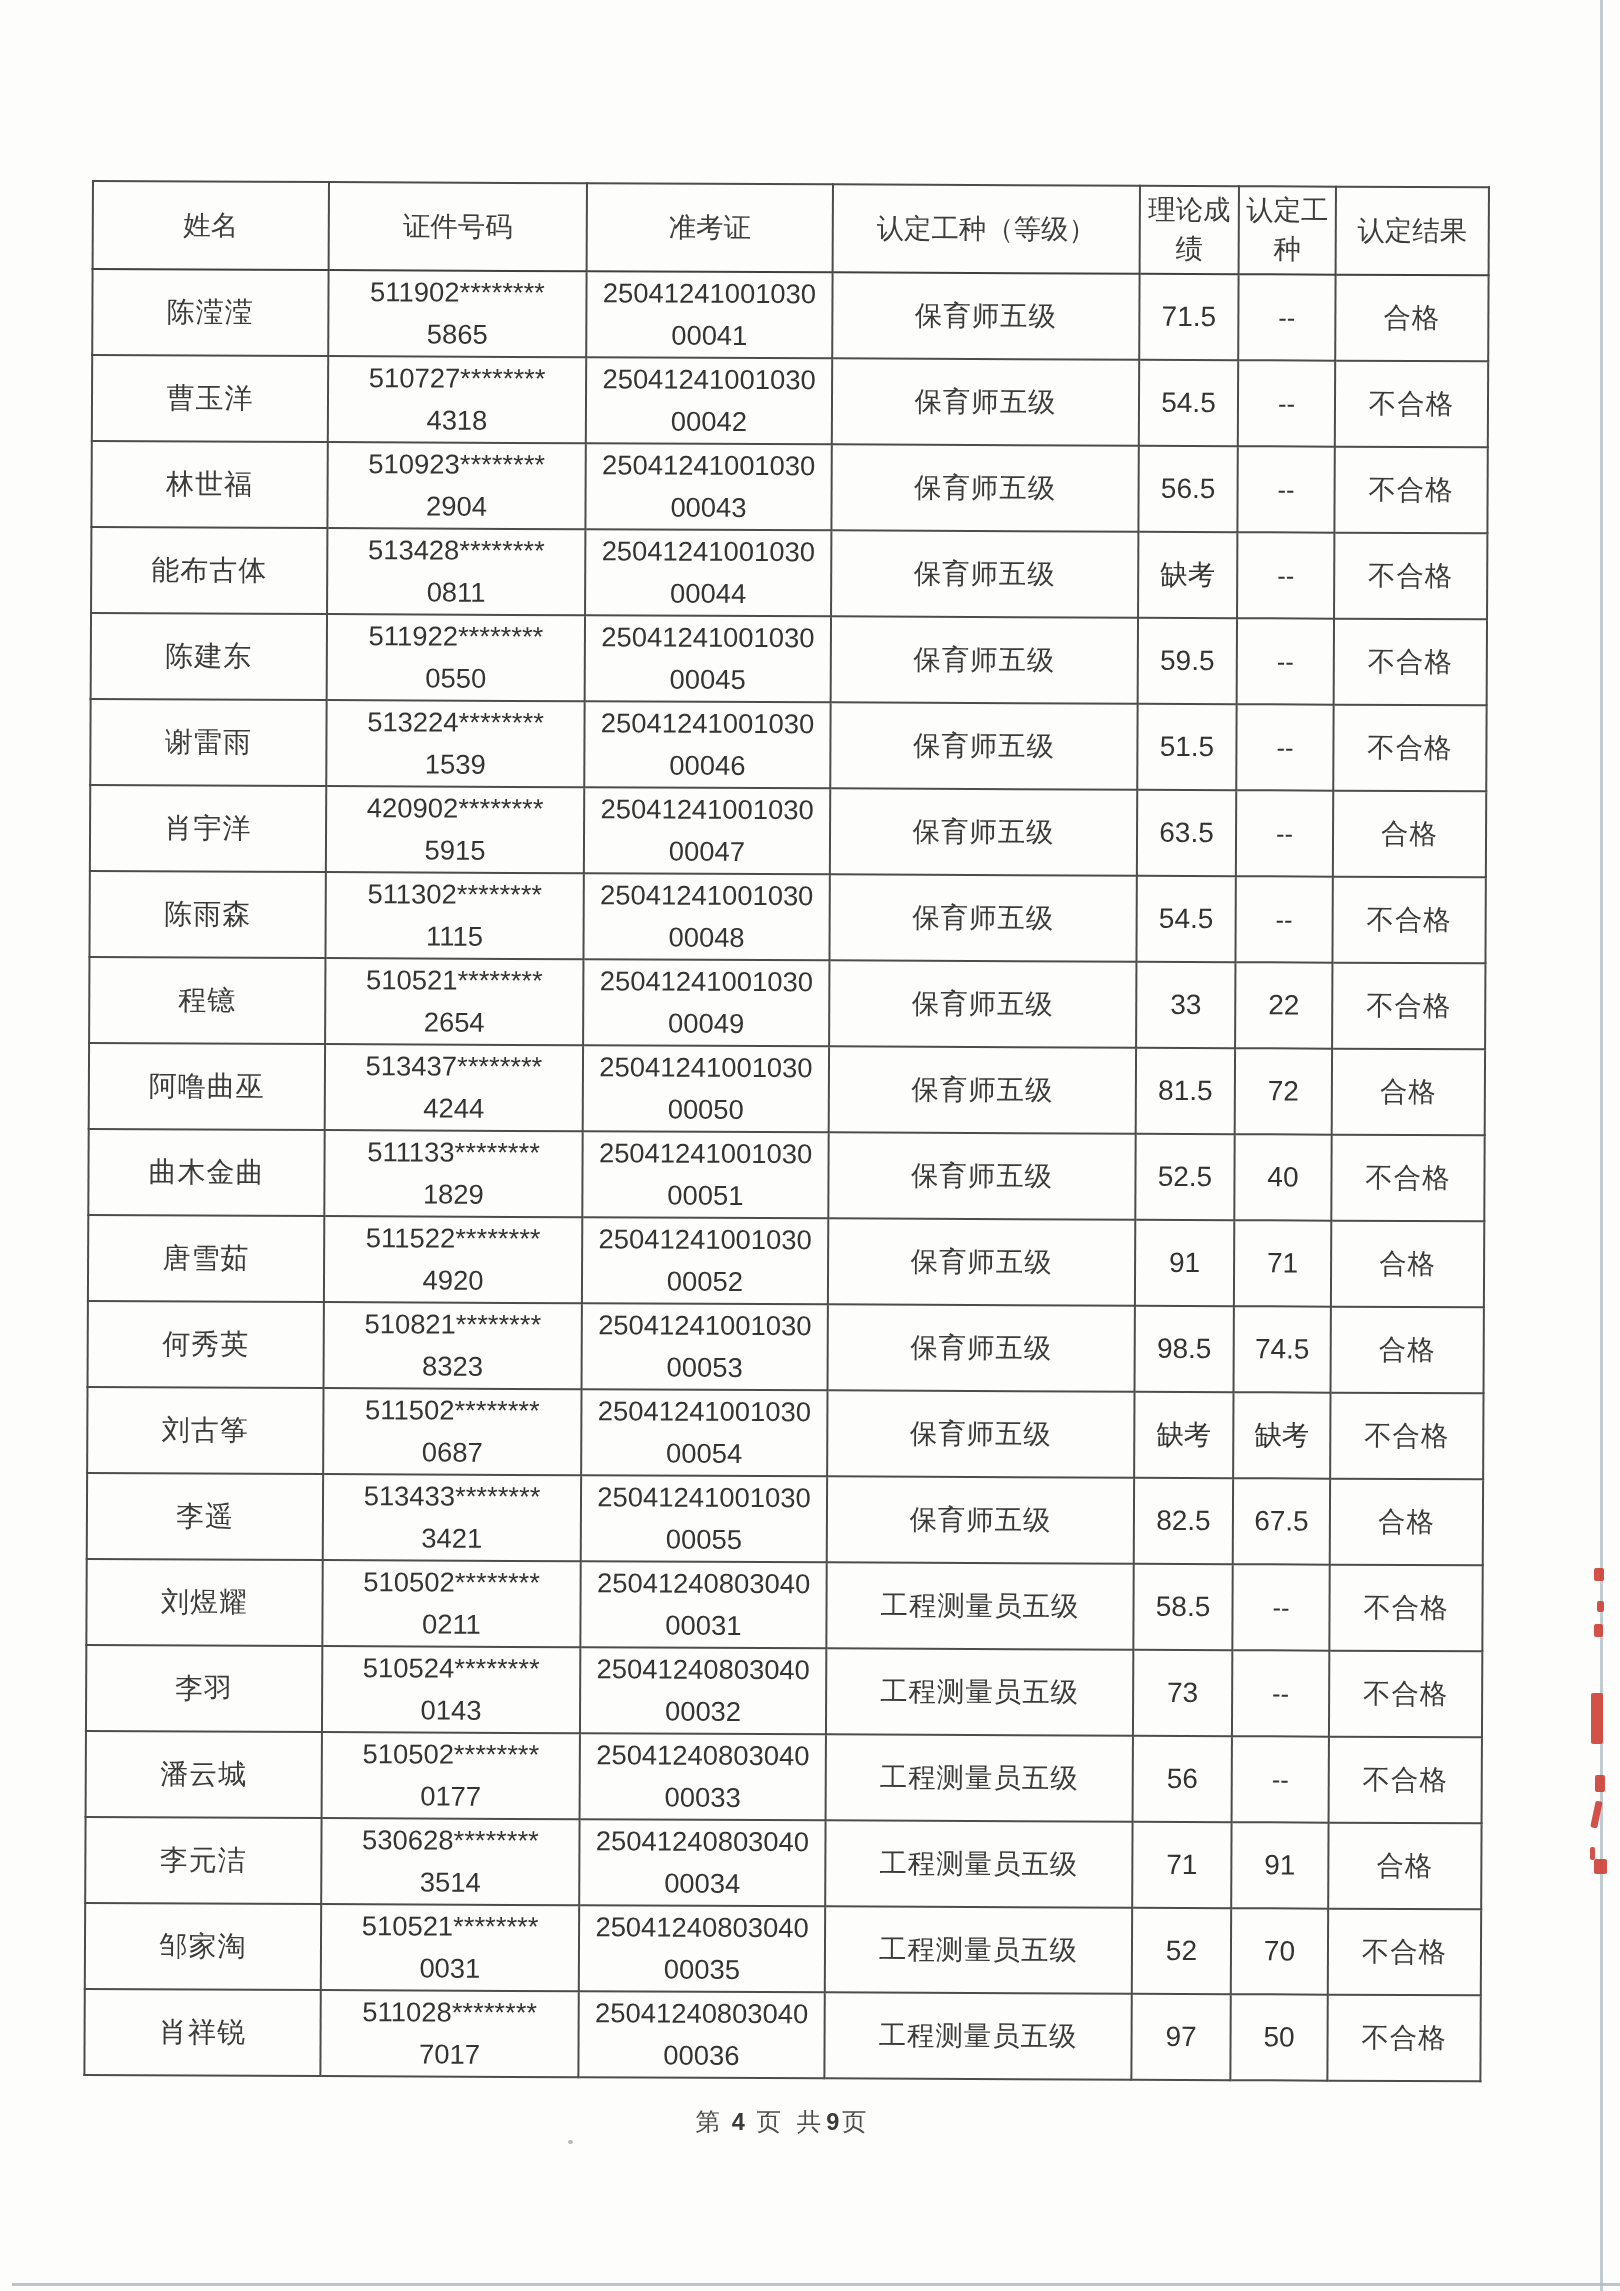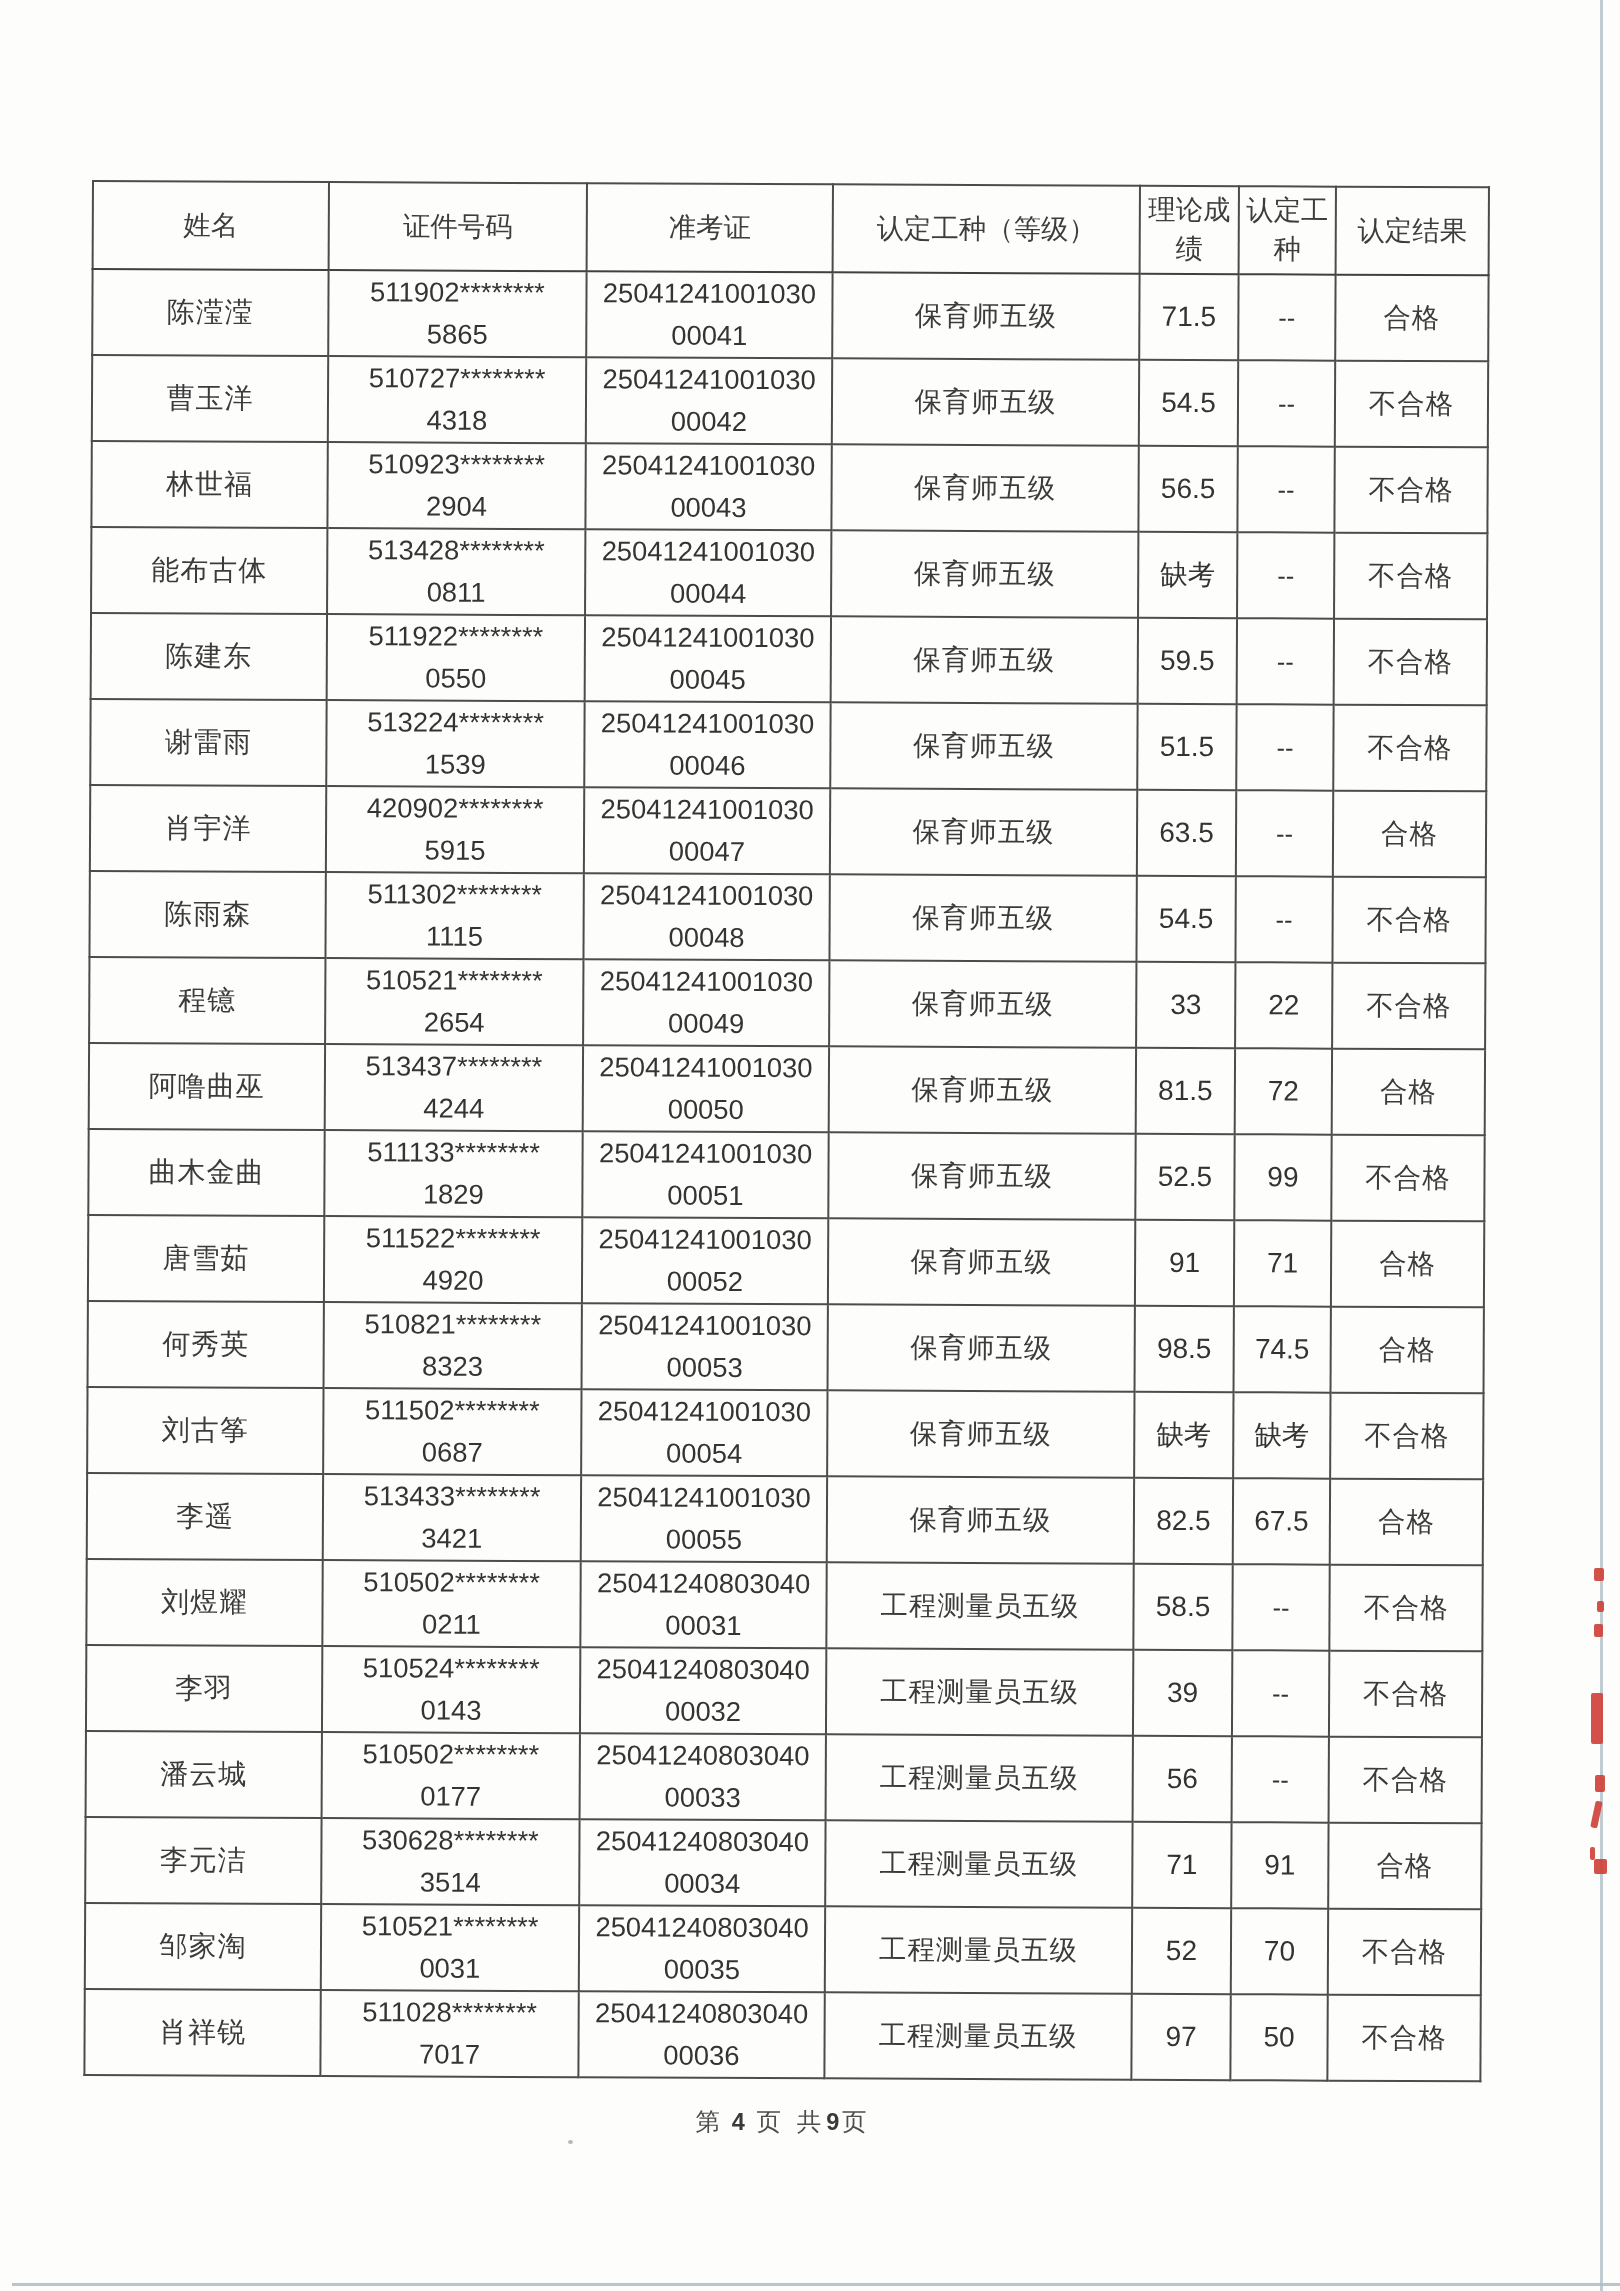--- a/index.html
+++ b/index.html
@@ -266,21 +266,21 @@
             <td class="c-num">
               <div class="line">511133********</div>
               <div class="line">1829</div>
             </td>
             <td class="c-num">
               <div class="line">25041241001030</div>
               <div class="line">00051</div>
             </td>
             <td class="c-occ">保育师五级</td>
             <td class="c-score">52.5</td>
-            <td class="c-score">99</td>
+            <td class="c-score">40</td>
             <td class="c-result">不合格</td>
           </tr>
           <tr>
             <td class="c-name">唐雪茹</td>
             <td class="c-num">
               <div class="line">511522********</div>
               <div class="line">4920</div>
             </td>
             <td class="c-num">
               <div class="line">25041241001030</div>
@@ -355,21 +355,21 @@
             <td class="c-name">李羽</td>
             <td class="c-num">
               <div class="line">510524********</div>
               <div class="line">0143</div>
             </td>
             <td class="c-num">
               <div class="line">25041240803040</div>
               <div class="line">00032</div>
             </td>
             <td class="c-occ">工程测量员五级</td>
-            <td class="c-score">39</td>
+            <td class="c-score">73</td>
             <td class="c-score"><span class="dash">--</span></td>
             <td class="c-result">不合格</td>
           </tr>
           <tr>
             <td class="c-name">潘云城</td>
             <td class="c-num">
               <div class="line">510502********</div>
               <div class="line">0177</div>
             </td>
             <td class="c-num">

